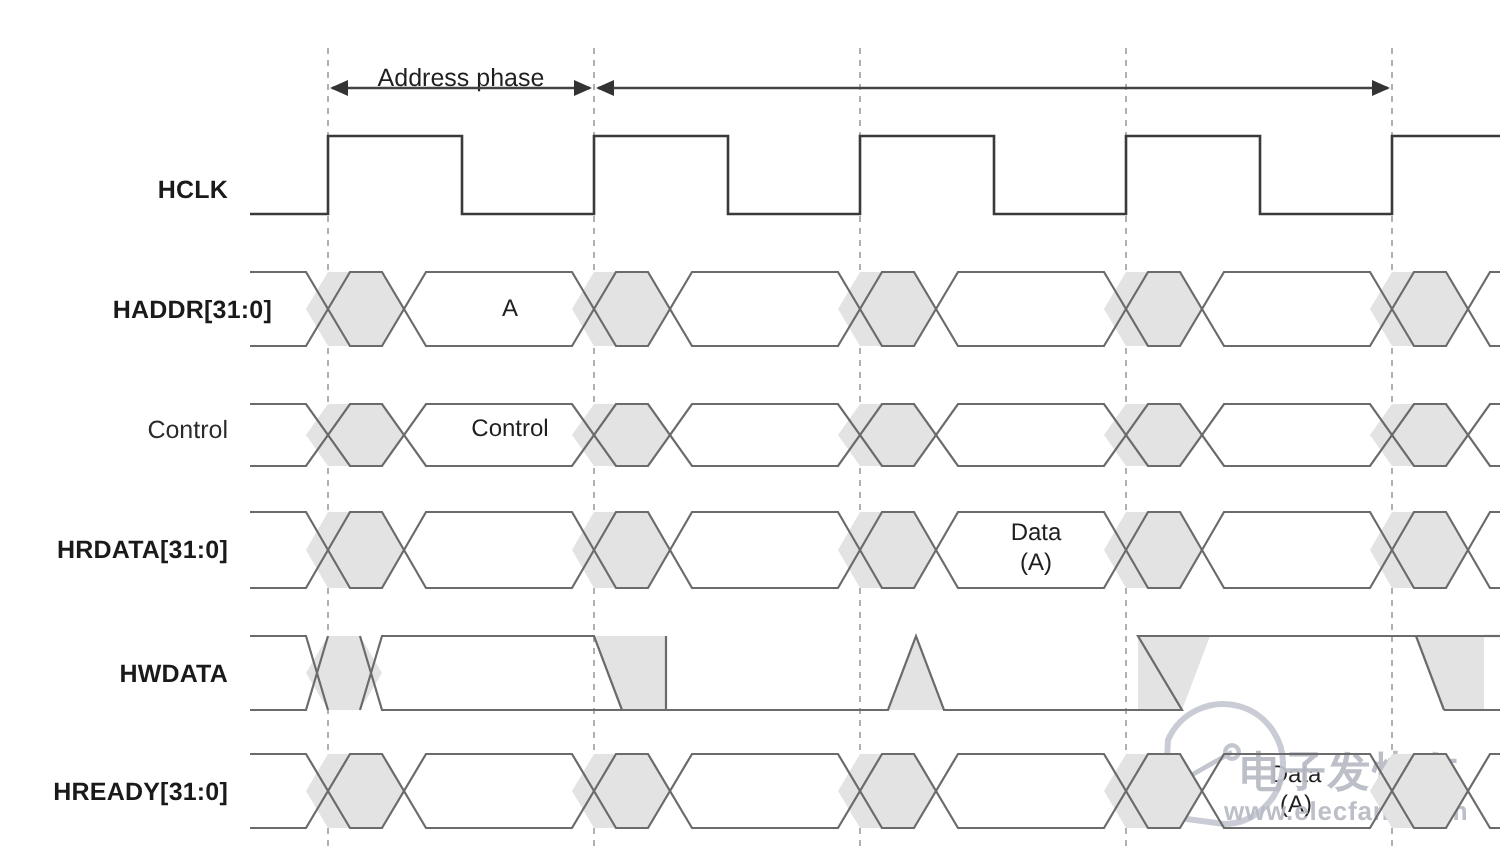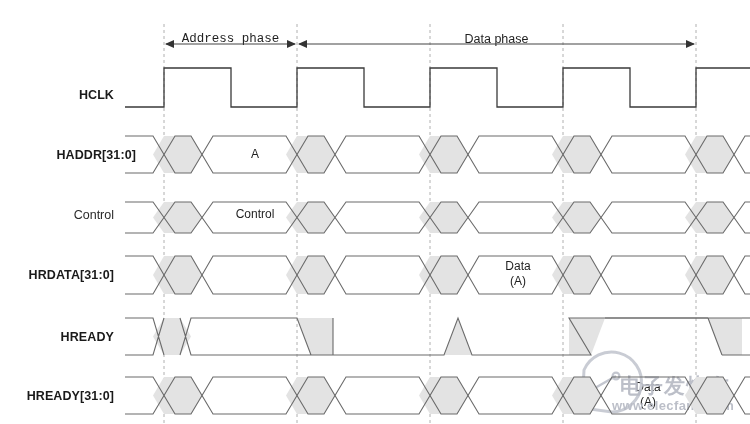--- a/index.html
+++ b/index.html
@@ -29,27 +29,26 @@
 <div id="stage" style="overflow: hidden;">
 
   <div class="lbl bold" style="left:0;width:114px;top:89px;">HCLK</div>
 
   <div class="lbl bold" style="left:0;width:136px;top:149px;">HADDR[31:0]</div>
 
   <div class="lbl plain" style="left:0;width:114px;top:209px;">Control</div>
 
   <div class="lbl bold" style="left:0;width:114px;top:269px;">HRDATA[31:0]</div>
 
-  <div class="lbl bold" style="left:0;width:114px;top:331px;">HREADY</div>
+  <div class="lbl bold" style="left:0;width:114px;top:331px;">HWDATA</div>
 
   <div class="lbl bold" style="left:0;width:114px;top:390px;">HREADY[31:0]</div>
 
-  <div class="phase-txt" style="left:164px;width:133px;top:32px;font-family:Liberation Mono, monospace;">Address phase</div>
+  <div class="phase-txt" style="left:164px;width:133px;top:32px;">Address phase</div>
 
-  <div class="phase-txt" style="left:297px;width:399px;top:32px;">Data phase</div>
 
   <div class="bus-txt" style="left:215px;width:80px;top:147px;">A</div>
 
   <div class="bus-txt" style="left:215px;width:80px;top:207px;">Control</div>
 
   <div class="bus-txt" style="left:478px;width:80px;top:259px;">
     <span>Data</span><br>
     <span>(A)</span>
   </div>
 

